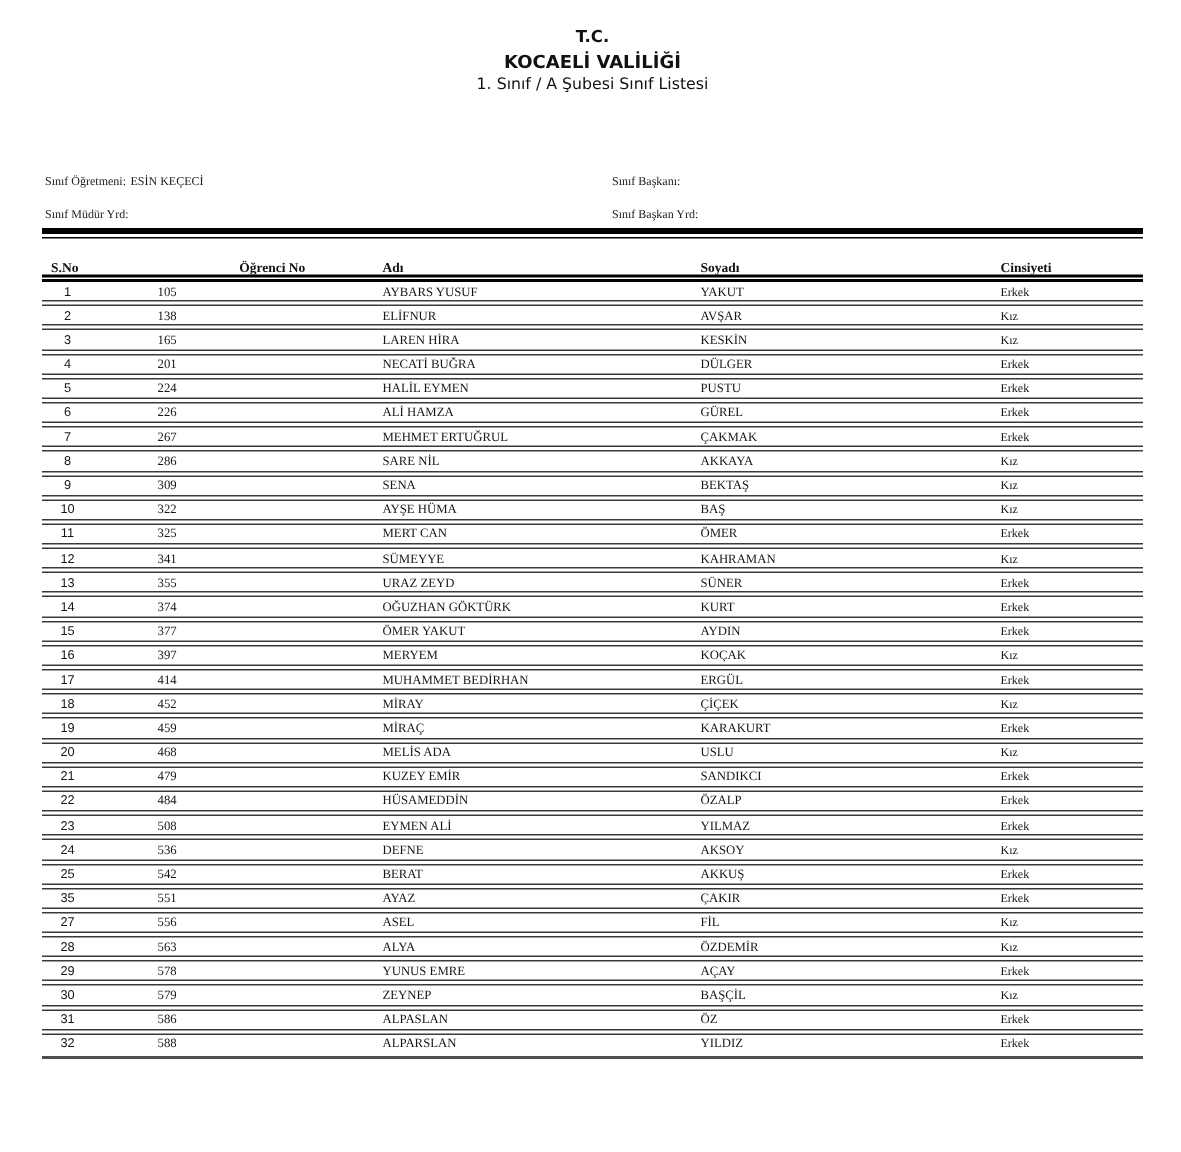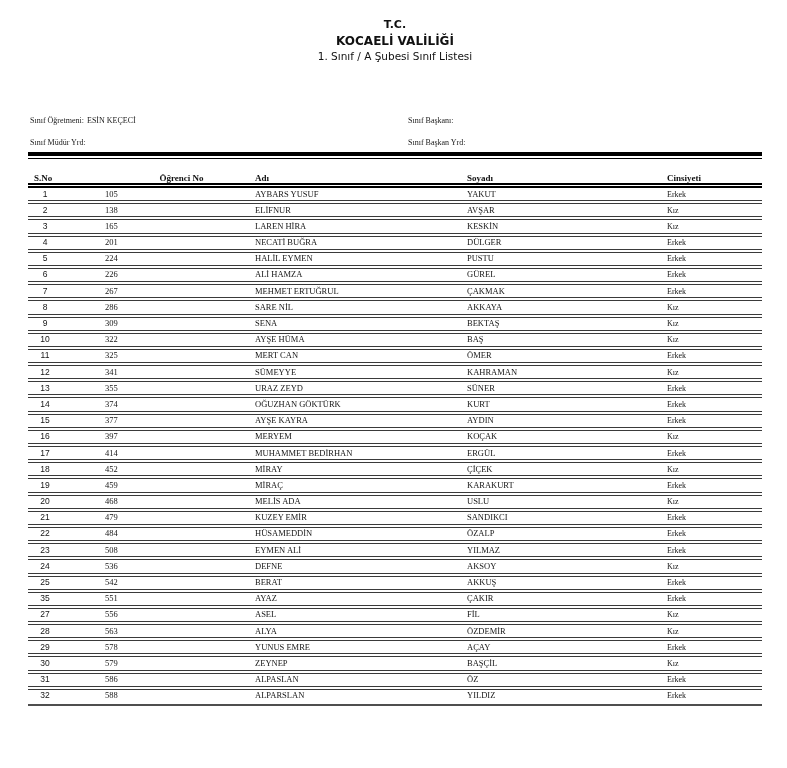--- a/index.html
+++ b/index.html
@@ -187,21 +187,21 @@
     <div class="cell c-sno">14</div>
     <div class="cell c-no">374</div>
     <div class="cell c-ad">OĞUZHAN GÖKTÜRK</div>
     <div class="cell c-soyad">KURT</div>
     <div class="cell c-cins">Erkek</div>
   </div>
 
   <div class="row">
     <div class="cell c-sno">15</div>
     <div class="cell c-no">377</div>
-    <div class="cell c-ad">AYŞE KAYRA</div>
+    <div class="cell c-ad">ÖMER YAKUT</div>
     <div class="cell c-soyad">AYDIN</div>
     <div class="cell c-cins">Erkek</div>
   </div>
 
   <div class="row">
     <div class="cell c-sno">16</div>
     <div class="cell c-no">397</div>
     <div class="cell c-ad">MERYEM</div>
     <div class="cell c-soyad">KOÇAK</div>
     <div class="cell c-cins">Kız</div>

